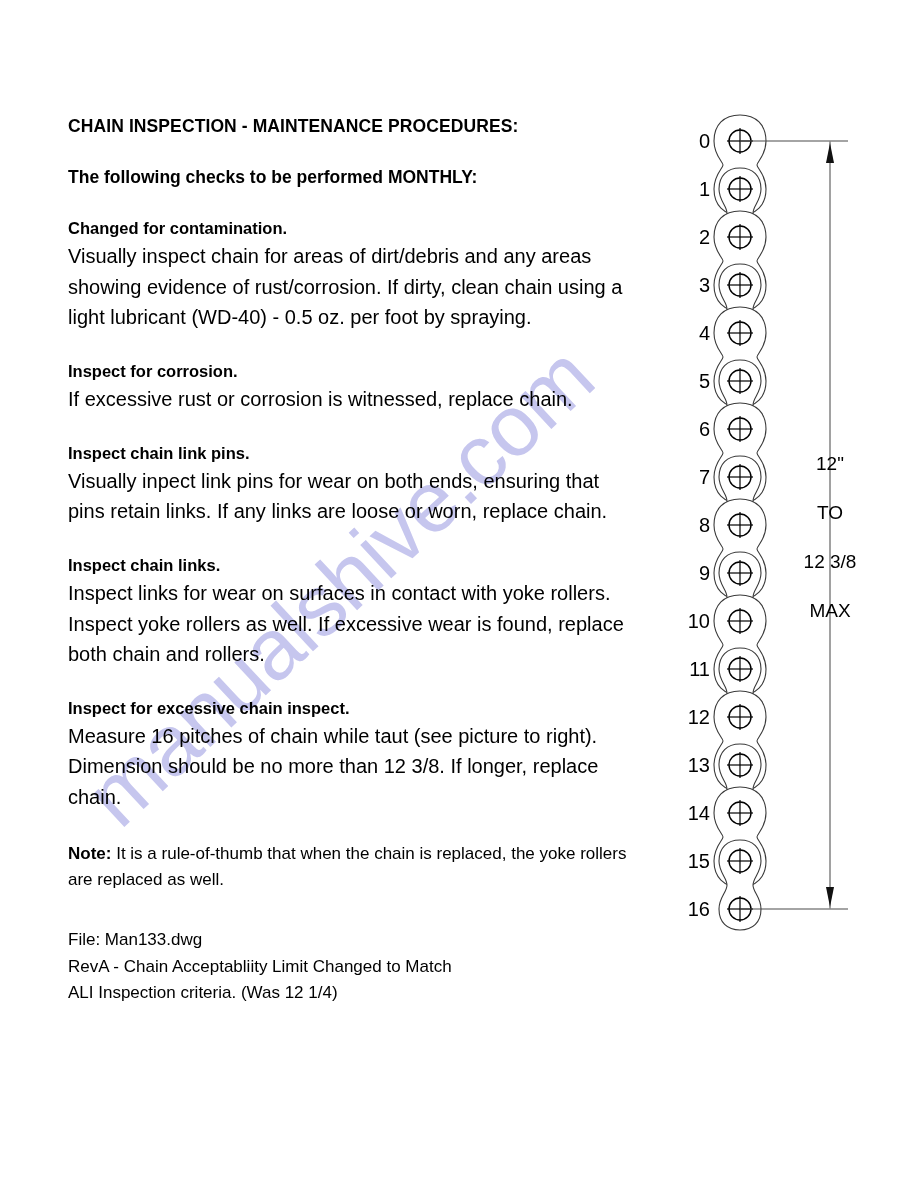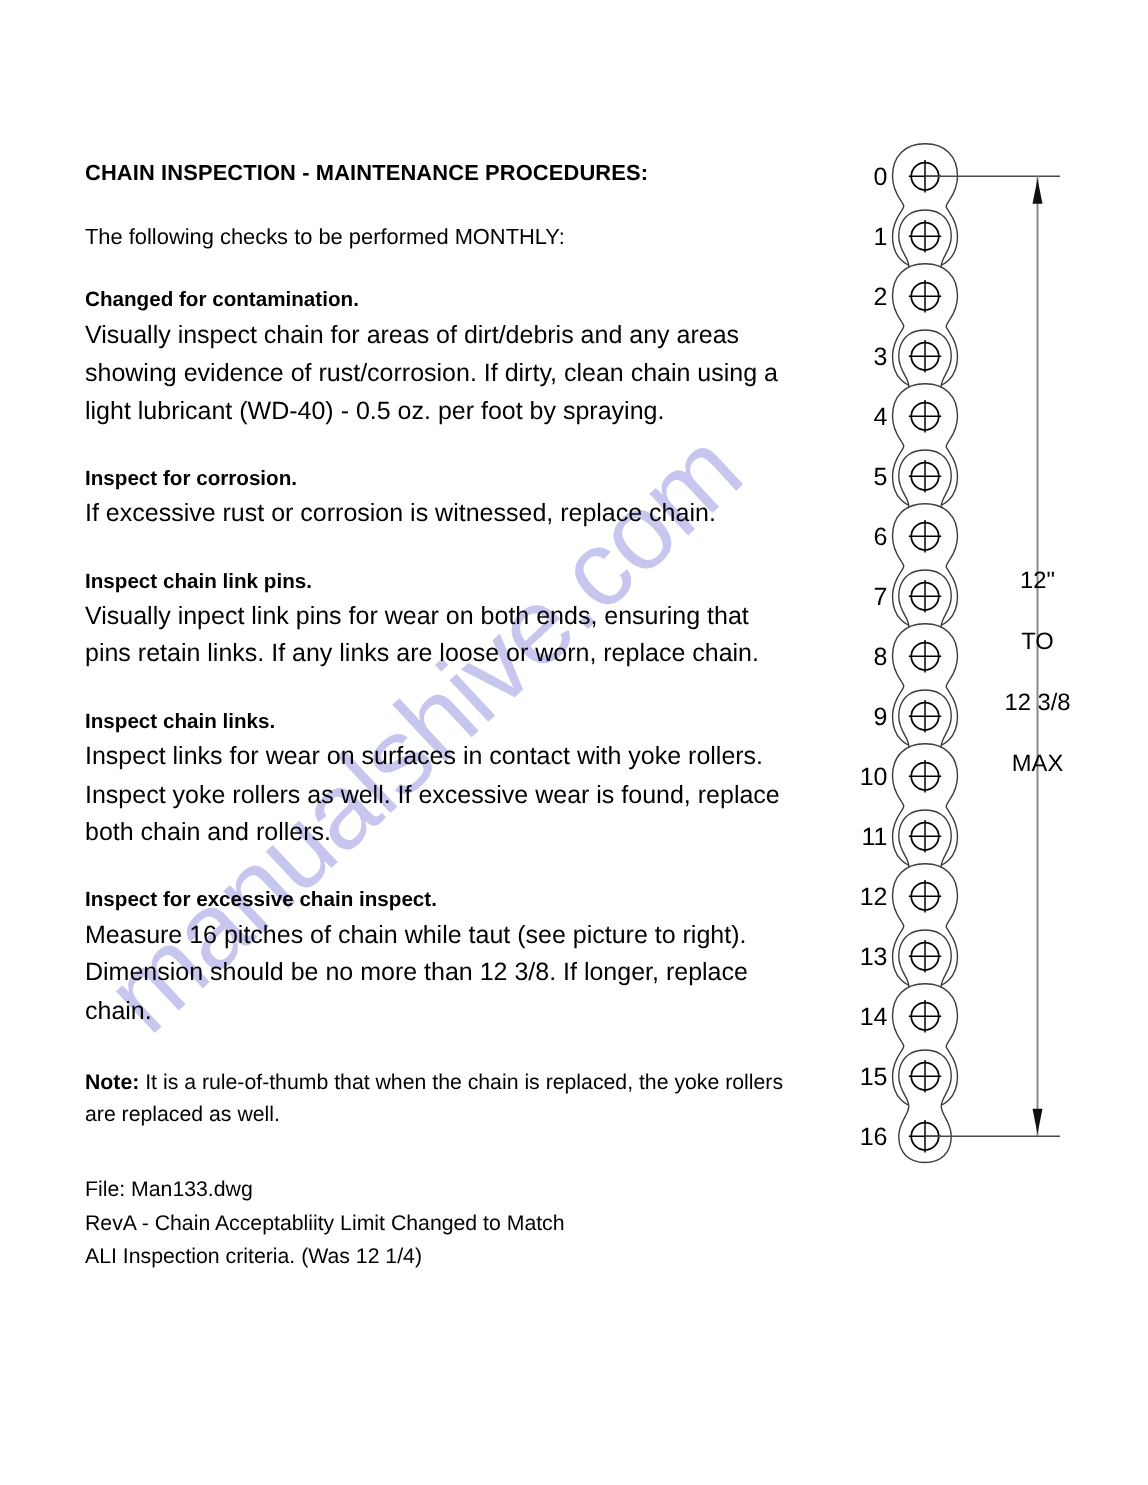--- a/index.html
+++ b/index.html
@@ -48,26 +48,26 @@
     position: absolute;
     left: 68px;
     top: 112px;
     width: 560px;
     z-index: 3;
   }
   .doc-title {
     font-size: 17.5px;
     font-weight: bold;
     letter-spacing: 0.1px;
-    margin: 16px 0 30px 0;
+    margin: 4px 0 30px 0;
     line-height: 1.2;
   }
   .subtitle {
     font-size: 17.5px;
-    font-weight: normal;
+    font-weight: bold;
     margin: 0 0 30px 0;
     line-height: 1.2;
   }
   .section {
     margin: 0 0 28px 0;
   }
   .section-heading {
     font-size: 16.5px;
     font-weight: bold;
     margin: 0 0 2px 0;

